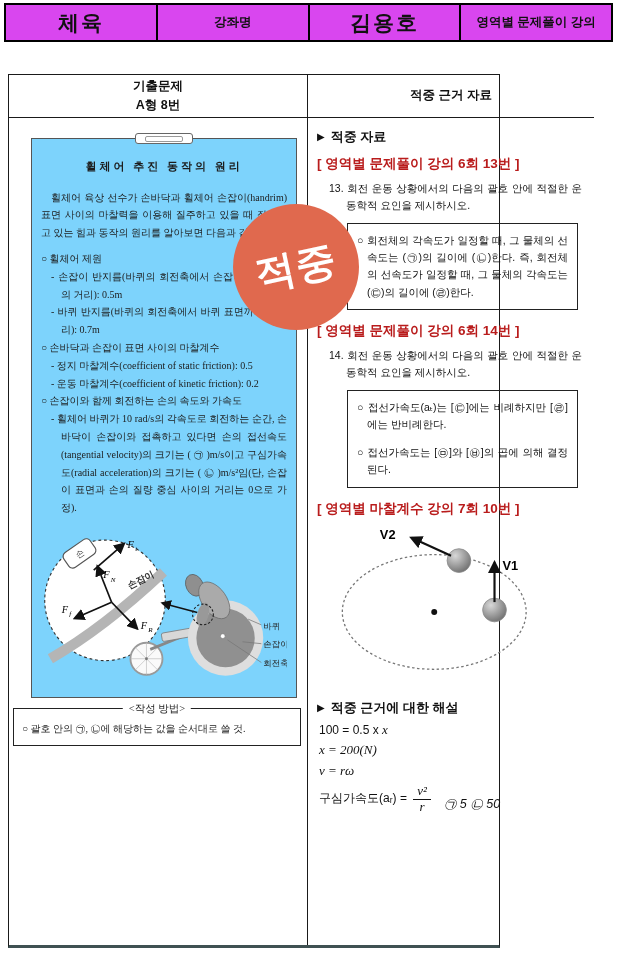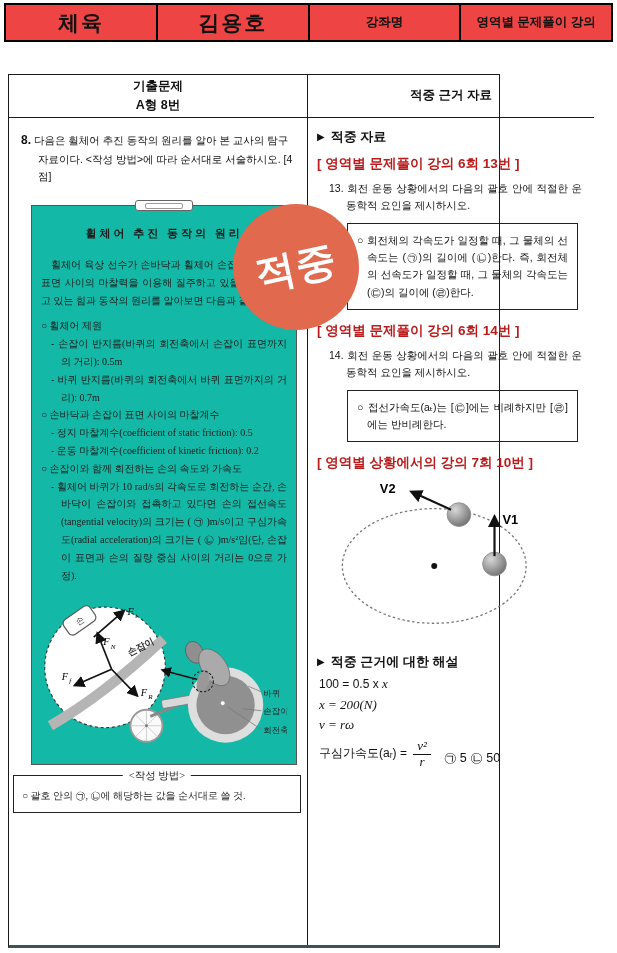--- a/index.html
+++ b/index.html
@@ -6,21 +6,21 @@
   body {
     width: 617px; height: 953px; background: #fff; position: relative;
     font-family: "Liberation Sans", "DejaVu Sans", sans-serif; color: #111;
     overflow: hidden;
   }
   .page { position: absolute; inset: 0; overflow: hidden; }
 
   
   .header-table {
     position: absolute; left: 4px; top: 3px; width: 609px; height: 39px;
-    display: flex; border: 2px solid #000; background: #ef4444;
+    display: flex; border: 2px solid #000; background: #d946ef;
   }
   .header-cell {
     flex: 1; display: flex; align-items: center; justify-content: center;
     border-right: 2px solid #000; font-weight: bold;
   }
   .header-cell:last-child { border-right: none; }
   .hc-big { font-size: 21px; letter-spacing: 2px; }
   .hc-small { font-size: 12.5px; }
 
   
@@ -37,21 +37,21 @@
     font-weight: bold; font-size: 12.5px; line-height: 1.55;
   }
 
   
   .problem { padding: 13px 8px 0 12px; font-size: 10.5px; line-height: 1.65; }
   .problem-wrap { display: block; padding-left: 17px; text-indent: -17px; }
   .problem-num { font-weight: bold; font-size: 12px; }
 
   .exam-box {
     position: relative; margin: 20px 10px 0 22px; border: 1px solid #555;
-    padding: 14px 9px 4px 9px; background: #14b8a6;
+    padding: 14px 9px 4px 9px; background: #7dd3fc;
     font-family: "Liberation Serif", "DejaVu Serif", serif;
     font-size: 10px; line-height: 1.78; color: #1c1c1c;
   }
   .clip {
     position: absolute; top: -6px; left: 50%; transform: translateX(-50%);
     width: 58px; height: 11px; background: #fff; border: 1.2px solid #666; border-radius: 3px;
   }
   .clip:after {
     content: ""; position: absolute; left: 9px; right: 9px; top: 2px; height: 4px;
     border: 1px solid #9a9a9a; border-radius: 2px;
@@ -90,59 +90,53 @@
   .orbit-wrap { margin: 2px 0 4px 4px; }
 
   .formulas { margin: 2px 0 0 2px; font-size: 12px; line-height: 1.35; }
   .f-line { margin: 3px 0; }
   .math { font-family: "Liberation Serif", "DejaVu Serif", serif; font-style: italic; font-size: 13px; }
   .frac { display: inline-block; vertical-align: middle; text-align: center;
           font-family: "Liberation Serif", "DejaVu Serif", serif; font-style: italic;
           font-size: 13px; line-height: 1.15; margin: 2px 3px 0 3px; }
   .frac .num { display: block; border-bottom: 1px solid #111; padding: 0 4px; }
   .frac .den { display: block; }
-  .answers { margin-left: 10px; font-size: 12.5px; vertical-align: -6px; }
+  .answers { margin-left: 10px; font-size: 12.5px; vertical-align: -6px; font-style: italic; }
 
   
   .stamp {
     position: absolute; left: 233px; top: 204px; width: 126px; height: 126px;
     border-radius: 50%; background: #e0694e; z-index: 10;
     display: flex; align-items: center; justify-content: center;
   }
   .stamp-text { color: #fff; font-weight: bold; font-size: 40px; transform: rotate(-12deg); letter-spacing: 1px; }
 
   svg text { font-family: "Liberation Sans", "DejaVu Sans", sans-serif; }
   .svg-math { font-family: "Liberation Serif", "DejaVu Serif", serif; font-style: italic; }
 </style>
 </head>
 <body>
 
 <div class="page">
 
   <div class="header-table">
     <div class="header-cell hc-big">체육</div>
+    <div class="header-cell hc-small">강좌명</div>
     <div class="header-cell hc-big">김용호</div>
-    <div class="header-cell hc-small">강좌명</div>
     <div class="header-cell hc-small">영역별 문제풀이 강의</div>
   </div>
 
   <div class="main-table">
 
     <div class="col-left">
       <div class="col-header">
         <span>기출문제</span>
         <span>A형 8번</span>
       </div>
 
-      <div class="problem">
-        <span class="problem-wrap">
-          <span class="problem-num">8.</span>
-          <span>다음은 휠체어 추진 동작의 원리를 알아 본 교사의 탐구 자료이다. &lt;작성 방법&gt;에 따라 순서대로 서술하시오. [4점]</span>
-        </span>
-      </div>
 
       <div class="exam-box">
         <div class="clip"></div>
         <div class="exam-title">휠체어 추진 동작의 원리</div>
         <div class="exam-intro">휠체어 육상 선수가 손바닥과 휠체어 손잡이(handrim) 표면 사이의 마찰력을 이용해 질주하고 있을 때 작용하고 있는 힘과 동작의 원리를 알아보면 다음과 같다.</div>
         <div class="o-line">○ 휠체어 제원</div>
         <div class="dash-line">- 손잡이 반지름(바퀴의 회전축에서 손잡이 표면까지의 거리): 0.5m</div>
         <div class="dash-line">- 바퀴 반지름(바퀴의 회전축에서 바퀴 표면까지의 거리): 0.7m</div>
         <div class="o-line">○ 손바닥과 손잡이 표면 사이의 마찰계수</div>
         <div class="dash-line">- 정지 마찰계수(coefficient of static friction): 0.5</div>
@@ -230,23 +224,24 @@
         <div class="tag">[ 영역별 문제풀이 강의 6회 13번 ]</div>
         <div class="question">13. 회전 운동 상황에서의 다음의 괄호 안에 적절한 운동학적 요인을 제시하시오.</div>
         <div class="ev-box">
           <p>○ 회전체의 각속도가 일정할 때, 그 물체의 선속도는 (㉠)의 길이에 (㉡)한다. 즉, 회전체의 선속도가 일정할 때, 그 물체의 각속도는 (㉢)의 길이에 (㉣)한다.</p>
         </div>
 
         <div class="tag">[ 영역별 문제풀이 강의 6회 14번 ]</div>
         <div class="question">14. 회전 운동 상황에서의 다음의 괄호 안에 적절한 운동학적 요인을 제시하시오.</div>
         <div class="ev-box">
           <p>○ 접선가속도(aₜ)는 [㉢]에는 비례하지만 [㉣]에는 반비례한다.</p>
-        </div>
-
-        <div class="tag">[ 영역별 상황에서의 강의 7회 10번 ]</div>
+          <p>○ 접선가속도는 [㉤]와 [㉥]의 곱에 의해 결정된다.</p>
+        </div>
+
+        <div class="tag">[ 영역별 마찰계수 강의 7회 10번 ]</div>
 
         <div class="orbit-wrap">
           <svg width="265" height="168" viewBox="0 0 265 170">
             <defs>
               <marker id="arrB" viewBox="0 0 10 10" refX="8" refY="5" markerWidth="6" markerHeight="6" orient="auto-start-reverse">
                 <path d="M0,0 L10,5 L0,10 z" fill="#111"></path>
               </marker>
               <radialGradient id="ballG" cx="35%" cy="30%" r="75%">
                 <stop offset="0%" stop-color="#d8d8d8"></stop>
                 <stop offset="100%" stop-color="#707070"></stop>

